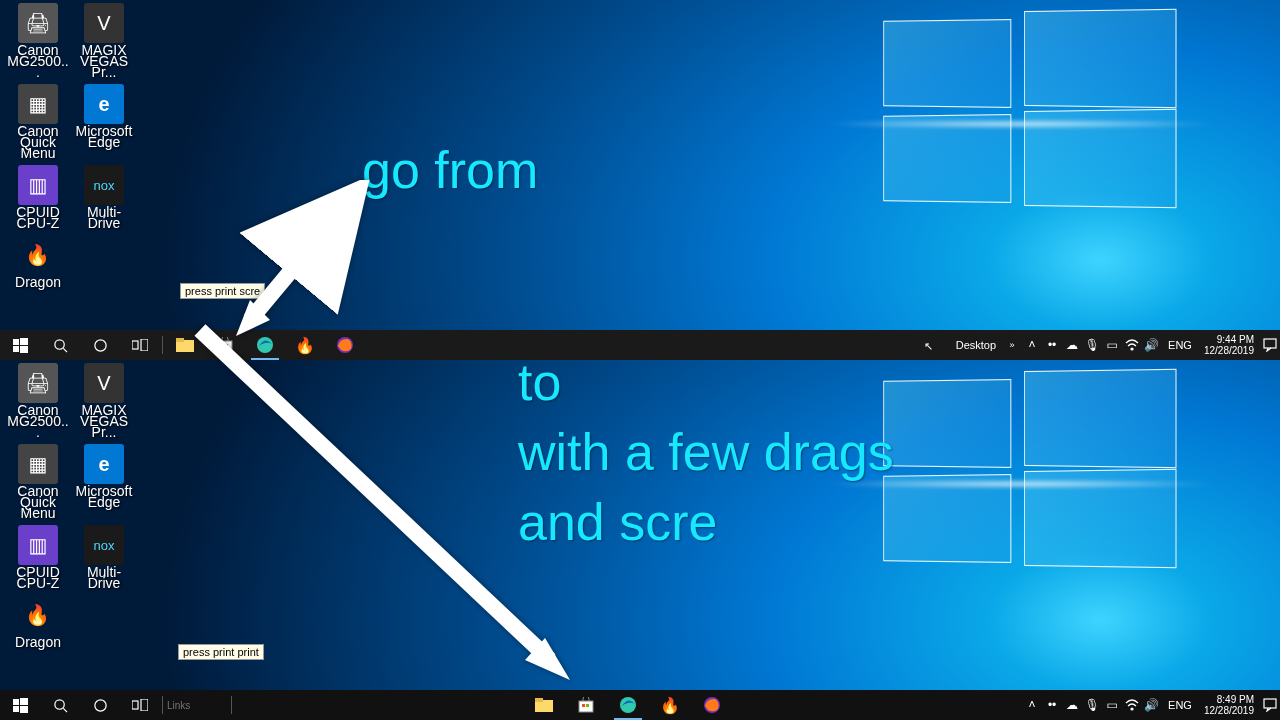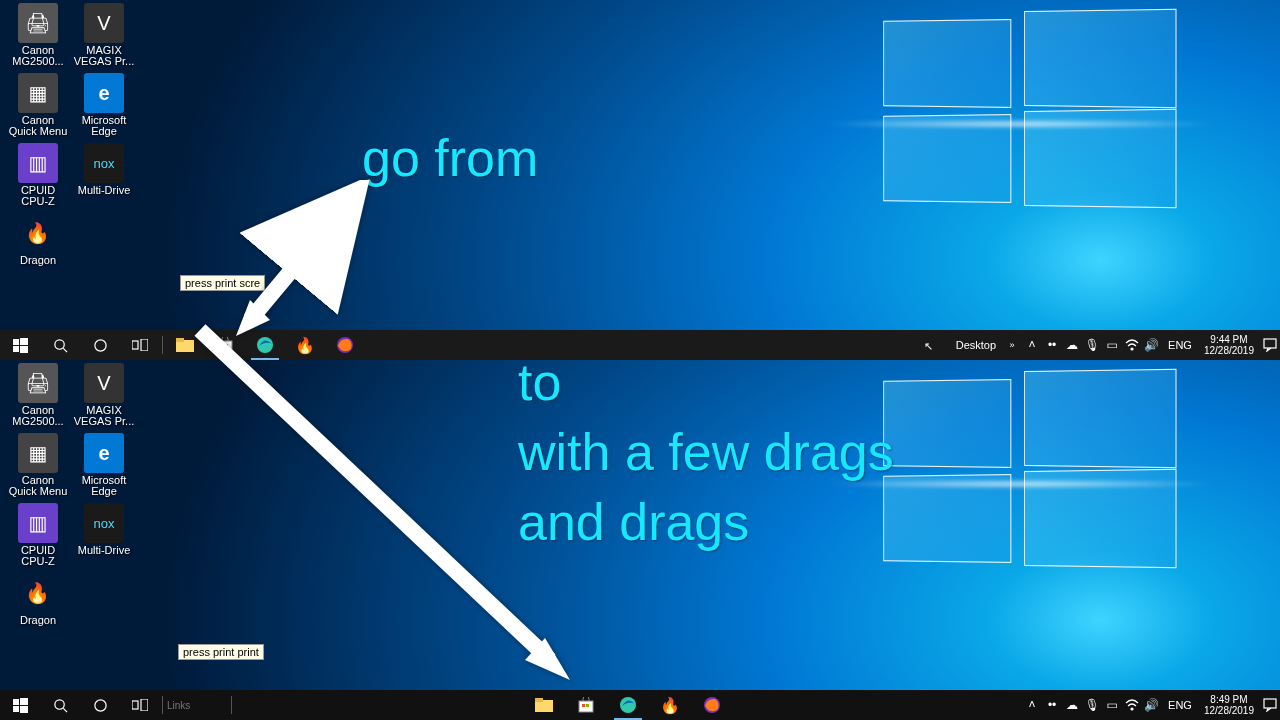--- a/index.html
+++ b/index.html
@@ -9,31 +9,31 @@
 .winlogo{position:absolute;right:100px;top:10px;width:300px;height:200px}
 .winlogo .pane{position:absolute;border:1px solid rgba(255,255,255,.9);background:linear-gradient(135deg,rgba(100,220,255,.35),rgba(30,150,230,.25))}
 .winlogo .pane.p1{left:0;top:10px;width:130px;height:85px;transform:perspective(800px) rotateY(-14deg)}
 .winlogo .pane.p2{left:140px;top:0;width:155px;height:95px;transform:perspective(800px) rotateY(-14deg)}
 .winlogo .pane.p3{left:0;top:105px;width:130px;height:85px;transform:perspective(800px) rotateY(-14deg)}
 .winlogo .pane.p4{left:140px;top:100px;width:155px;height:95px;transform:perspective(800px) rotateY(-14deg)}
 .glow{position:absolute;right:60px;top:120px;width:400px;height:8px;background:radial-gradient(ellipse,rgba(255,255,255,.9),transparent 70%);filter:blur(2px)}
 .icons{position:absolute;left:5px;top:0px}
 .icon{width:62px;float:left;margin:1px 2px;text-align:center;cursor:pointer}
 .icon .box{width:40px;height:40px;margin:2px auto;border-radius:3px;display:flex;align-items:center;justify-content:center;font-size:20px;color:#fff}
-.icon .lbl{color:#fff;font-size:11px;line-height:11px;text-shadow:1px 1px 2px #000;word-wrap:break-word}
+.icon .lbl{color:#fff;font-size:14px;line-height:11px;text-shadow:1px 1px 2px #000;word-wrap:break-word}
 .row2{clear:both;padding-top:2px}
 .taskbar{position:absolute;left:0;bottom:0;width:100%;height:30px;background:#1a1a1a;display:flex;align-items:center;color:#fff;font-size:11px}
 .tb-btn{width:40px;height:30px;display:flex;align-items:center;justify-content:center;cursor:pointer}
 .tb-sep{width:1px;height:18px;background:#555;margin:0 2px}
 .tb-app{width:40px;height:30px;display:flex;align-items:center;justify-content:center;cursor:pointer;position:relative}
 .tb-app.active::after{content:"";position:absolute;bottom:0;left:6px;right:6px;height:2px;background:#76b9ed}
 .tray{margin-left:auto;display:flex;align-items:center;height:30px}
 .tray-txt{padding:0 6px;font-size:11px;cursor:pointer}
 .tray-ico{width:20px;height:30px;display:flex;align-items:center;justify-content:center;cursor:pointer;font-size:12px}
-.clock{text-align:center;font-size:10px;line-height:11px;padding:0 6px;cursor:pointer}
+.clock{text-align:right;font-size:10px;line-height:11px;padding:0 6px;cursor:pointer}
 .notif{width:20px;height:30px;display:flex;align-items:center;justify-content:center;cursor:pointer}
 .tooltip{position:absolute;background:#fffde7;border:1px solid #999;font-size:11px;padding:1px 4px;color:#000}
 .overlay-text{position:absolute;color:#15e8ff;font-size:52px;font-weight:300;line-height:64px;text-shadow:1px 1px 2px rgba(0,0,0,.4)}
 .arrow{position:absolute;color:#fff;filter:drop-shadow(0 0 3px rgba(0,0,0,.4))}
 .bottom .taskbar{background:#111}
 .links-input{background:transparent;border:none;color:#888;font-size:10px;width:60px;outline:none}
 svg{display:block}
 .tb-center{display:flex;align-items:center;gap:2px}
 </style>
 </head>
@@ -75,21 +75,21 @@
         <div class="box" style="background:#1a1a1a;color:#4ad8ff;font-size:13px">nox</div>
         <div class="lbl">Multi-Drive</div>
       </div>
     <div class="row2"></div>
     <div class="icon">
         <div class="box">🔥</div>
         <div class="lbl">Dragon</div>
       </div>
   </div>
 
-  <div class="tooltip" style="left:180px;top:275px">press print scre</div>
+  <div class="tooltip" style="left:180px;top:283px">press print scre</div>
 
   <div class="taskbar">
     <div class="tb-btn">
         <svg width="15" height="15" viewBox="0 0 15 15">
           <rect x="0" y="1" width="6" height="6" fill="#fff"></rect>
           <rect x="7" y="0" width="8" height="7" fill="#fff"></rect>
           <rect x="0" y="8" width="6" height="6" fill="#fff"></rect>
           <rect x="7" y="8" width="8" height="7" fill="#fff"></rect>
         </svg>
       </div>
@@ -304,24 +304,24 @@
       <div class="notif">
           <svg width="14" height="14" viewBox="0 0 14 14" stroke="#fff" fill="none" stroke-width="1.2">
             <rect x="1" y="1" width="12" height="9"></rect>
             <path d="M5 10 L4 13 L8 10"></path>
           </svg>
         </div>
     </div>
   </div>
 </div>
 
-<div class="overlay-text" style="left:362px;top:126px">go from</div>
+<div class="overlay-text" style="left:362px;top:138px">go from</div>
 <div class="overlay-text" style="left:518px;top:350px">to</div>
 <div class="overlay-text" style="left:518px;top:420px">with a few drags</div>
-<div class="overlay-text" style="left:518px;top:490px">and drags</div>
+<div class="overlay-text" style="left:518px;top:490px">and scre</div>
 
 <svg class="arrow" style="left:190px;top:180px" width="180" height="160">
   <defs>
       <marker id="ah1" markerWidth="8" markerHeight="8" refX="6" refY="4" orient="auto">
         <polygon points="0 0, 8 4, 0 8" fill="#fff"></polygon>
       </marker>
     </defs>
   <line x1="60" y1="140" x2="160" y2="20" stroke="#fff" stroke-width="16" marker-end="url(#ah1)"></line>
   <line x1="60" y1="140" x2="160" y2="20" stroke="#fff" stroke-width="16" marker-start="url(#ah1)" transform="rotate(180 110 80)" opacity="0"></line>
    <polygon points="46,156 80,140 60,120" fill="#fff"></polygon>

